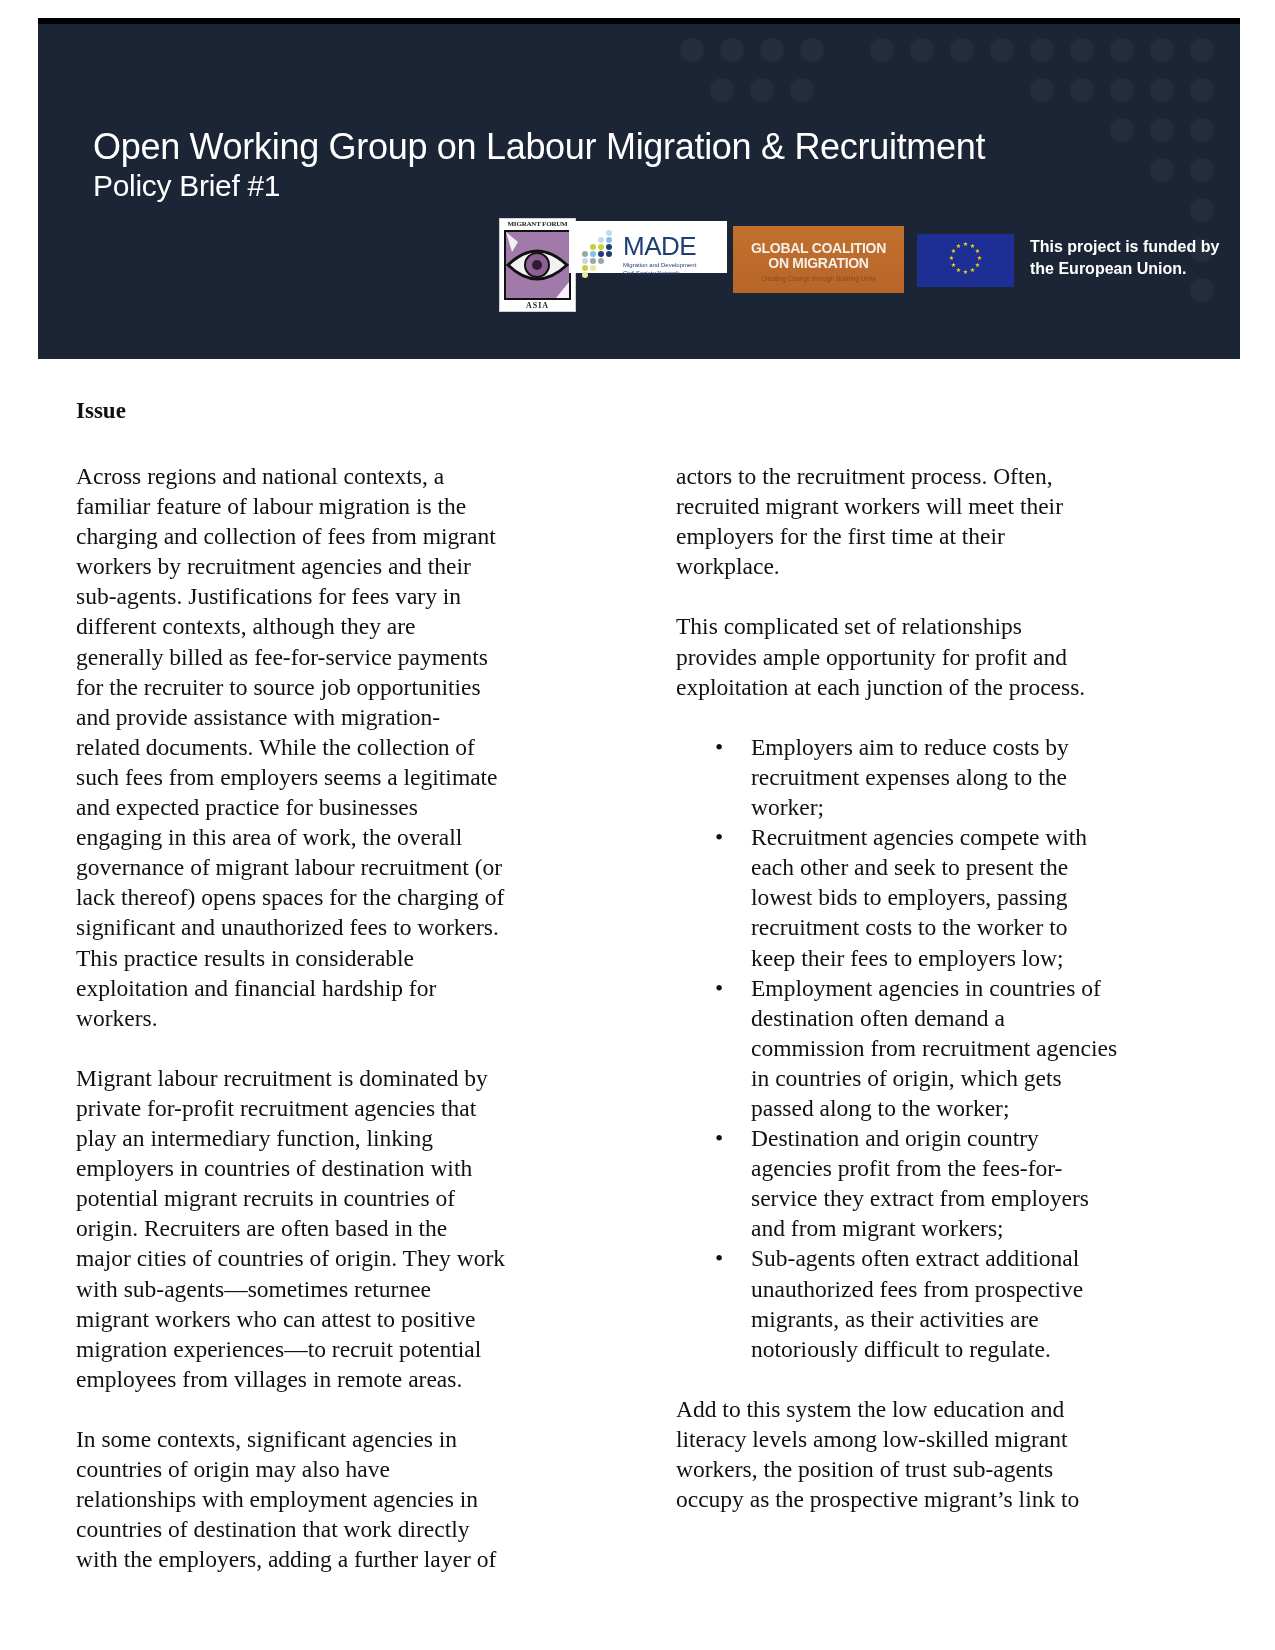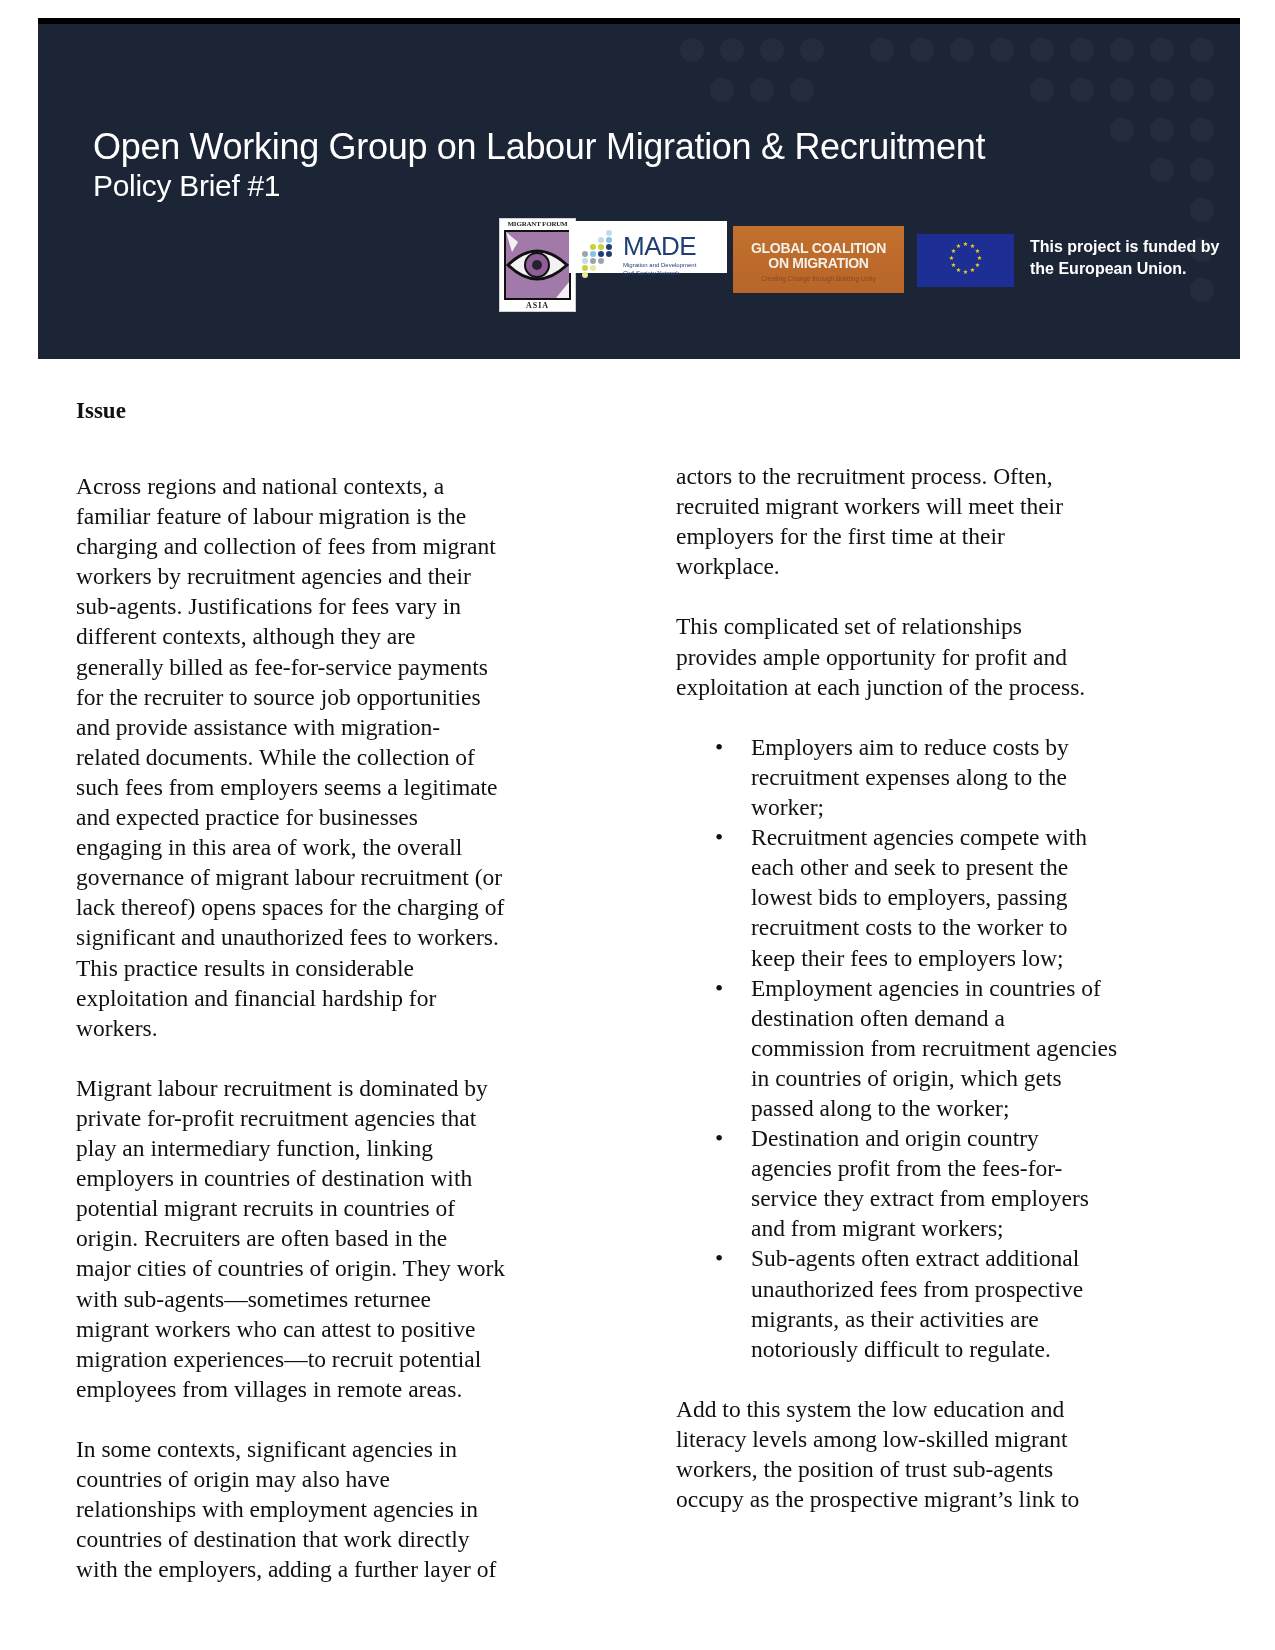--- a/index.html
+++ b/index.html
@@ -200,21 +200,21 @@
     color: #111;
   }
   .col {
     position: absolute;
     top: 461px;
     font-family: "Liberation Serif", "DejaVu Serif", serif;
     font-size: 23.5px;
     line-height: 30.1px;
     color: #111;
   }
-  .col-left { left: 76px; width: 540px; margin-top: 10px; }
+  .col-left { left: 76px; width: 540px; }
   .col-right { left: 676px; width: 540px; }
   .line { white-space: nowrap; height: 30.1px; }
   .gap { height: 30.1px; }
   .bullet-item {
     position: relative;
     padding-left: 75px;
   }
   .bullet-dot {
     position: absolute;
     left: 39px;

